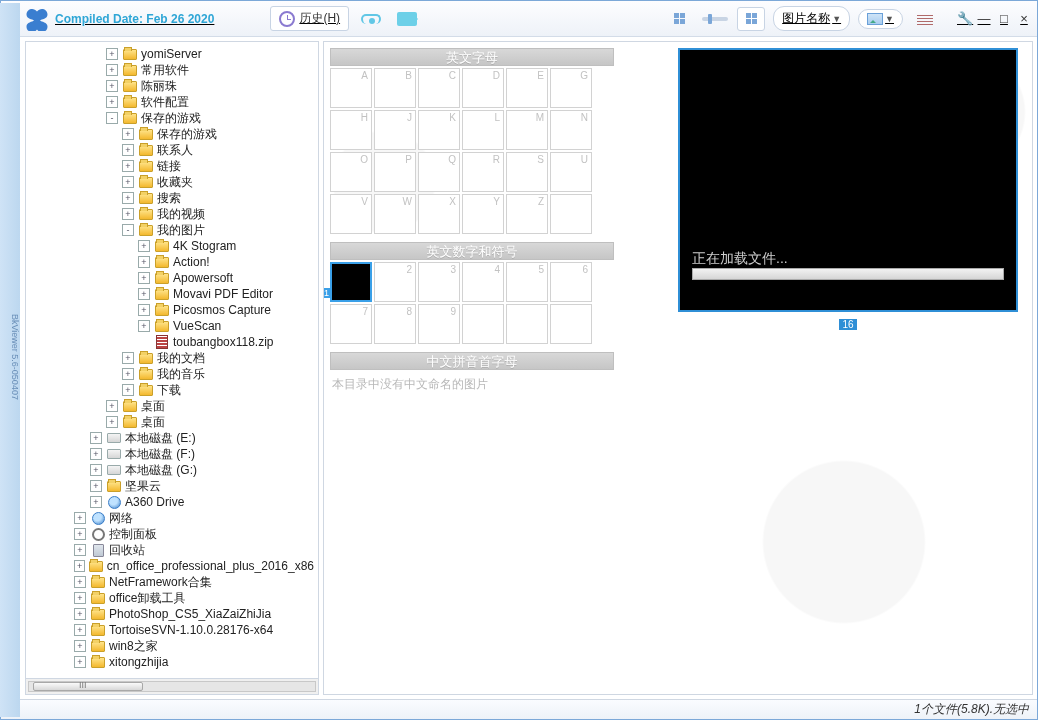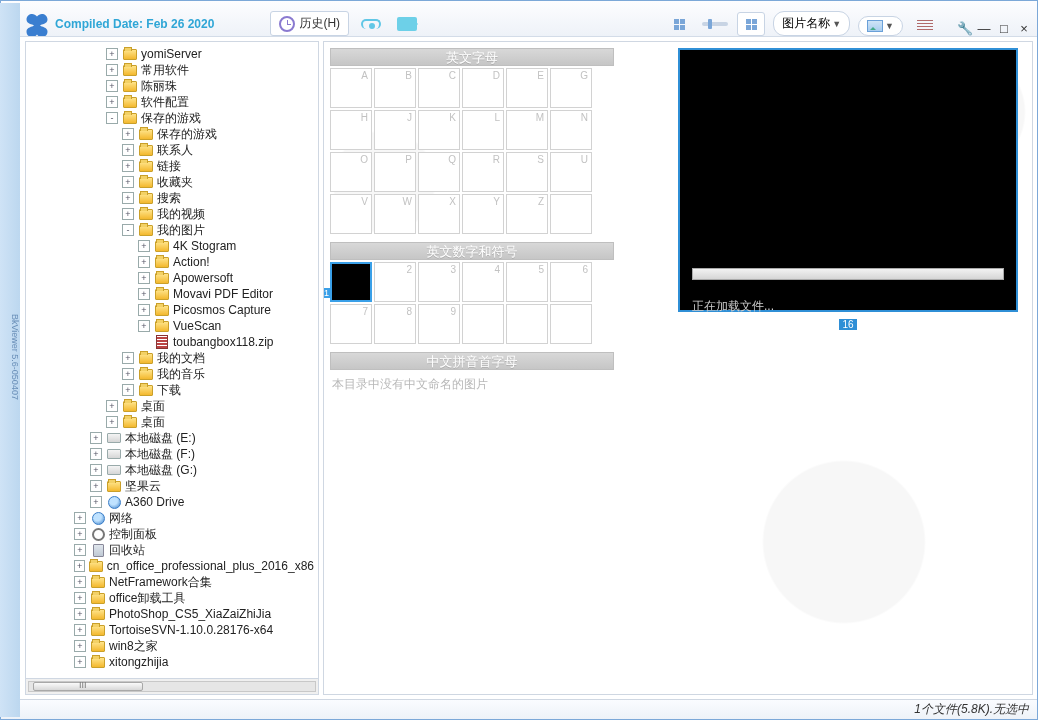--- a/index.html
+++ b/index.html
@@ -1,19 +1,19 @@
 <!DOCTYPE html>
 <html><head>
 <meta charset="utf-8">
 <style>
 * { box-sizing: border-box; margin: 0; padding: 0; font-family: "Microsoft YaHei", "SimSun", sans-serif; }
 html, body { width: 1038px; height: 720px; overflow: hidden; background: #fff; }
 .app { display: flex; flex-direction: column; height: 100%; border: 1px solid #7ca8d8; }
 .sidebar-blue { position: absolute; left: 0; top: 3px; bottom: 3px; width: 20px; background: linear-gradient(90deg,#cfe3f6,#bcd7ef); font-size: 9px; color: #6a8fb8; writing-mode: vertical-rl; text-align: center; padding-bottom: 6px; }
-.toolbar { display: flex; align-items: flex-end; height: 36px; background: linear-gradient(#fdfdff,#eef2f8); border-bottom: 1px solid #d3dce8; padding: 0 6px 0 24px; gap: 8px; }
+.toolbar { display: flex; align-items: center; height: 36px; background: linear-gradient(#fdfdff,#eef2f8); border-bottom: 1px solid #d3dce8; padding: 0 6px 0 24px; gap: 8px; text-decoration: underline; }
 .logo { display:flex; align-items:center; gap:6px; font-size:12px; color:#2fa6d6; font-weight:bold; }
 .logo svg { width:24px; height:24px; }
 .tb-spacer { flex: 1; }
 .tb-btn { display:flex; align-items:center; gap:4px; padding:3px 8px; border:1px solid transparent; border-radius:3px; font-size:12px; color:#333; cursor:pointer; background:#fff; border:1px solid #c8d4e4; }
 .tb-icon-btn { width:28px; height:24px; display:flex; align-items:center; justify-content:center; cursor:pointer; border:1px solid transparent; border-radius:3px; }
 .tb-icon-btn.grid { border:1px solid #c8d4e4; background:#fff; }
 .dropdown { display:flex; align-items:center; gap:2px; padding:3px 8px; border:1px solid #c8d4e4; border-radius:11px; font-size:12px; background:#fff; cursor:pointer; }
 .win-controls { display:flex; gap:6px; font-size:13px; color:#333; margin-left:10px; }
 .win-controls span { cursor:pointer; width:14px; text-align:center; }
 .body { flex:1; display:flex; min-height:0; padding-left:20px; }
@@ -43,21 +43,21 @@
 .section-header { background:linear-gradient(#d8d8d8,#c6c6c6); color:#fff; text-align:center; font-size:13px; height:18px; line-height:18px; border:1px solid #bfbfbf; text-shadow:0 1px 0 rgba(0,0,0,.15); }
 .grid-letters { display:grid; grid-template-columns:repeat(6,42px); grid-auto-rows:40px; gap:2px; padding:2px 0; }
 .cell { border:1px solid #d2d2d2; background:#fff; position:relative; font-size:10px; color:#c2c2c2; }
 .cell span.letter { position:absolute; right:3px; top:1px; }
 .cell.thumb-dark { background:#000; border:2px solid #3aa0e8; }
 .cell.thumb-dark .num { position:absolute; left:-10px; bottom:2px; background:#3aa0e8; color:#fff; font-size:9px; padding:0 2px; border-radius:1px; }
 .pinyin-note { font-size:12px; color:#b8b8b8; padding:6px 2px; }
 .sections { position:absolute; left:6px; top:6px; width:284px; }
 .preview { position:absolute; right:14px; top:6px; width:340px; }
 .preview-box { width:340px; height:264px; background:#000; border:2px solid #2f8fd6; position:relative; }
-.preview-box .loading-text { position:absolute; left:12px; top:200px; color:#ccc; font-size:12px;margin-top:48px; }
+.preview-box .loading-text { position:absolute; left:12px; top:200px; color:#ccc; font-size:14px; }
 .preview-box .progress { position:absolute; left:12px; right:12px; top:218px; height:12px; background:linear-gradient(#f2f2f2,#d6d6d6); border:1px solid #aaa; }
 .preview-label { text-align:center; margin-top:2px; }
 .preview-label span { background:#2f8fd6; color:#fff; font-size:10px; padding:0 3px; }
 .statusbar { height:20px; border-top:1px solid #cfd7e2; font-size:12px; display:flex; align-items:center; justify-content:flex-end; padding:0 8px; background:linear-gradient(#fafcff,#eef2f8); color:#333;font-style:italic; }
 .clock-icon { width:16px; height:16px; border:2px solid #8a7ad0; border-radius:50%; position:relative; }
 .clock-icon::before { content:""; position:absolute; left:6px; top:2px; width:1px; height:5px; background:#8a7ad0; }
 .clock-icon::after { content:""; position:absolute; left:6px; top:6px; width:4px; height:1px; background:#8a7ad0; }
 .eye-icon { width:20px; height:10px; border:2px solid #61c7e6; border-radius:50%/100%; border-bottom:none; position:relative; }
 .eye-icon::after { content:""; position:absolute; left:6px; top:2px; width:6px; height:6px; background:#61c7e6; border-radius:50%; }
 .cam-icon { width:20px; height:14px; background:#6dd0e8; border-radius:2px; position:relative; }

